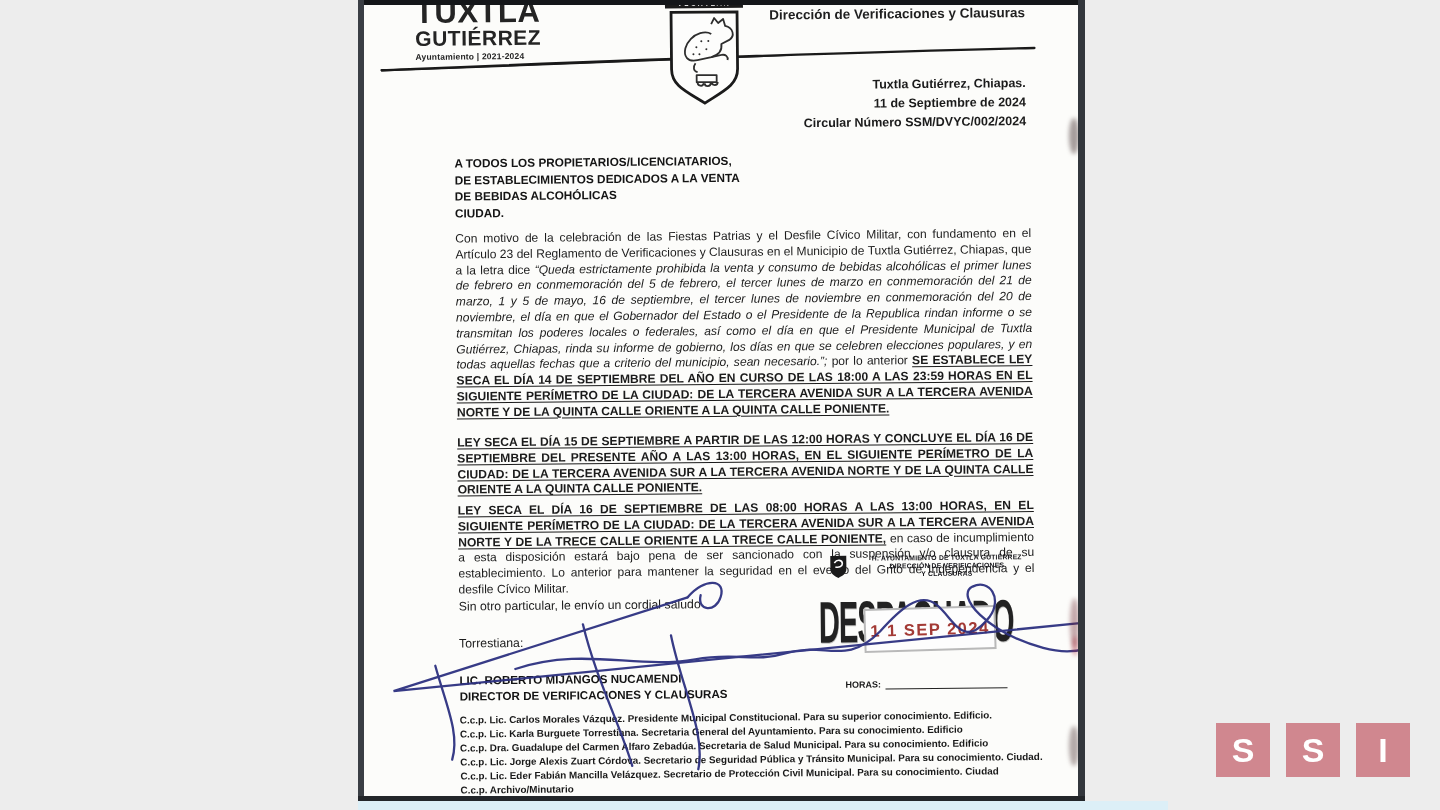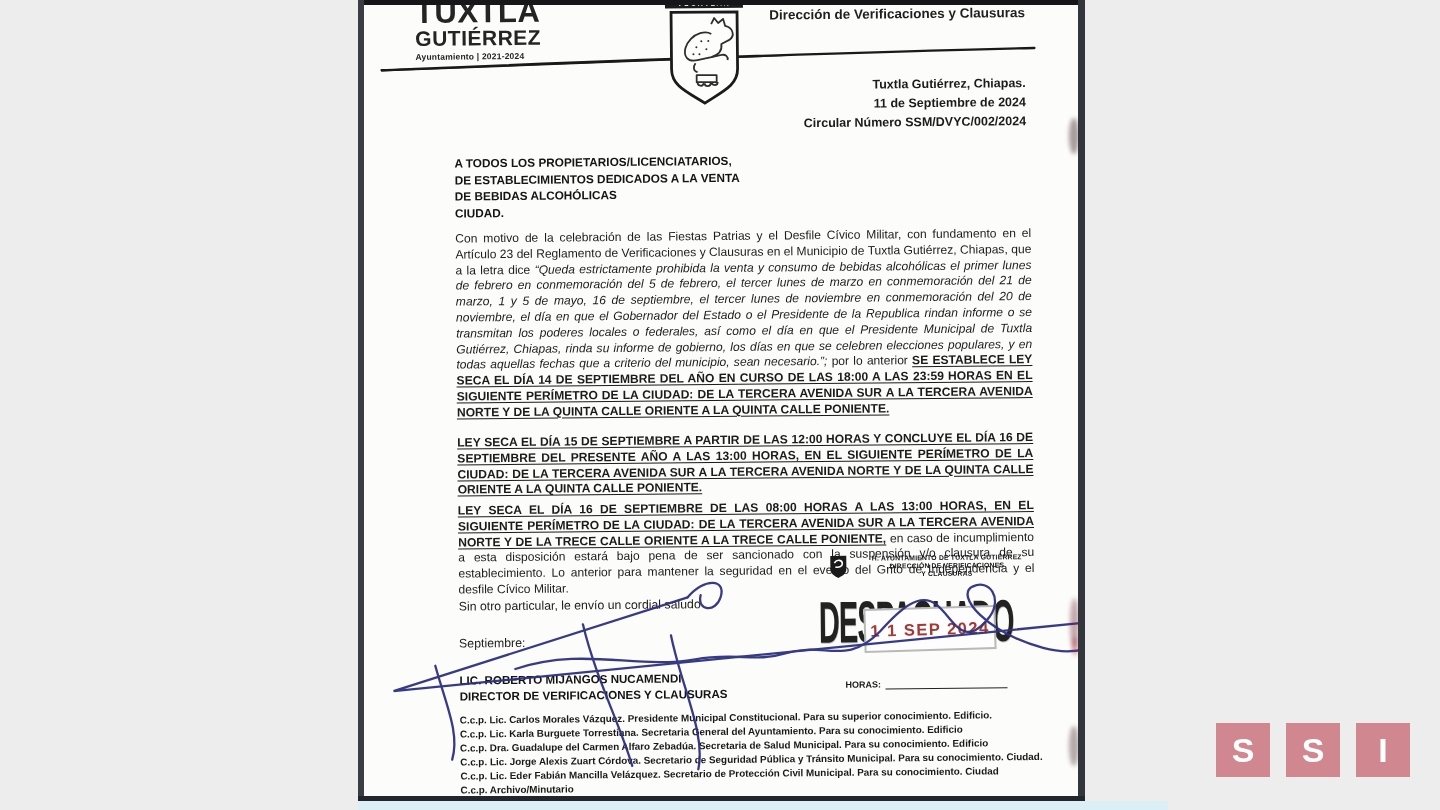--- a/index.html
+++ b/index.html
@@ -146,21 +146,21 @@
         <div>CIUDAD.</div>
       </div>
 
       <div class="para p1"><span>Con motivo de la celebración de las Fiestas Patrias y el Desfile Cívico Militar, con fundamento en el Artículo 23 del Reglamento de Verificaciones y Clausuras en el Municipio de Tuxtla Gutiérrez, Chiapas, que a la letra dice </span><span class="it">“Queda estrictamente prohibida la venta y consumo de bebidas alcohólicas el primer lunes de febrero en conmemoración del 5 de febrero, el tercer lunes de marzo en conmemoración del 21 de marzo, 1 y 5 de mayo, 16 de septiembre, el tercer lunes de noviembre en conmemoración del 20 de noviembre, el día en que el Gobernador del Estado o el Presidente de la Republica rindan informe o se transmitan los poderes locales o federales, así como el día en que el Presidente Municipal de Tuxtla Gutiérrez, Chiapas, rinda su informe de gobierno, los días en que se celebren elecciones populares, y en todas aquellas fechas que a criterio del municipio, sean necesario.”; </span><span>por lo anterior </span><span class="bu">SE ESTABLECE LEY SECA EL DÍA 14 DE SEPTIEMBRE DEL AÑO EN CURSO DE LAS 18:00 A LAS 23:59 HORAS EN EL SIGUIENTE PERÍMETRO DE LA CIUDAD: DE LA TERCERA AVENIDA SUR A LA TERCERA AVENIDA NORTE Y DE LA QUINTA CALLE ORIENTE A LA QUINTA CALLE PONIENTE.</span></div>
 
       <div class="para p2"><span class="bu">LEY SECA EL DÍA 15 DE SEPTIEMBRE A PARTIR DE LAS 12:00 HORAS Y CONCLUYE EL DÍA 16 DE SEPTIEMBRE DEL PRESENTE AÑO A LAS 13:00 HORAS, EN EL SIGUIENTE PERÍMETRO DE LA CIUDAD: DE LA TERCERA AVENIDA SUR A LA TERCERA AVENIDA NORTE Y DE LA QUINTA CALLE ORIENTE A LA QUINTA CALLE PONIENTE.</span></div>
 
       <div class="para p3"><span class="bu">LEY SECA EL DÍA 16 DE SEPTIEMBRE DE LAS 08:00 HORAS A LAS 13:00 HORAS, EN EL SIGUIENTE PERÍMETRO DE LA CIUDAD: DE LA TERCERA AVENIDA SUR A LA TERCERA AVENIDA NORTE Y DE LA TRECE CALLE ORIENTE A LA TRECE CALLE PONIENTE,</span><span> en caso de incumplimiento a esta disposición estará bajo pena de ser sancionado con la suspensión y/o clausura de su establecimiento. Lo anterior para mantener la seguridad en el evento del Grito de Independencia y el desfile Cívico Militar.</span></div>
 
       <div class="signoff">Sin otro particular, le envío un cordial saludo</div>
-      <div class="salutation">Septiembre:</div>
+      <div class="salutation">Torrestiana:</div>
 
       <div class="signer">
         <div>LIC. ROBERTO MIJANGOS NUCAMENDI</div>
         <div>DIRECTOR DE VERIFICACIONES Y CLAUSURAS</div>
       </div>
 
       <div class="stamp-head">
         <svg width="20" height="24" viewBox="0 0 20 24">
           <path d="M2 1 h16 v13 c0 5 -4 7 -8 9 c-4 -2 -8 -4 -8 -9 z" fill="#1a1a1a"></path>
           <path d="M6 8 c3 -4 8 -3 8 1 c0 3 -4 4 -7 3" fill="none" stroke="#ffffff" stroke-width="1.6"></path>

